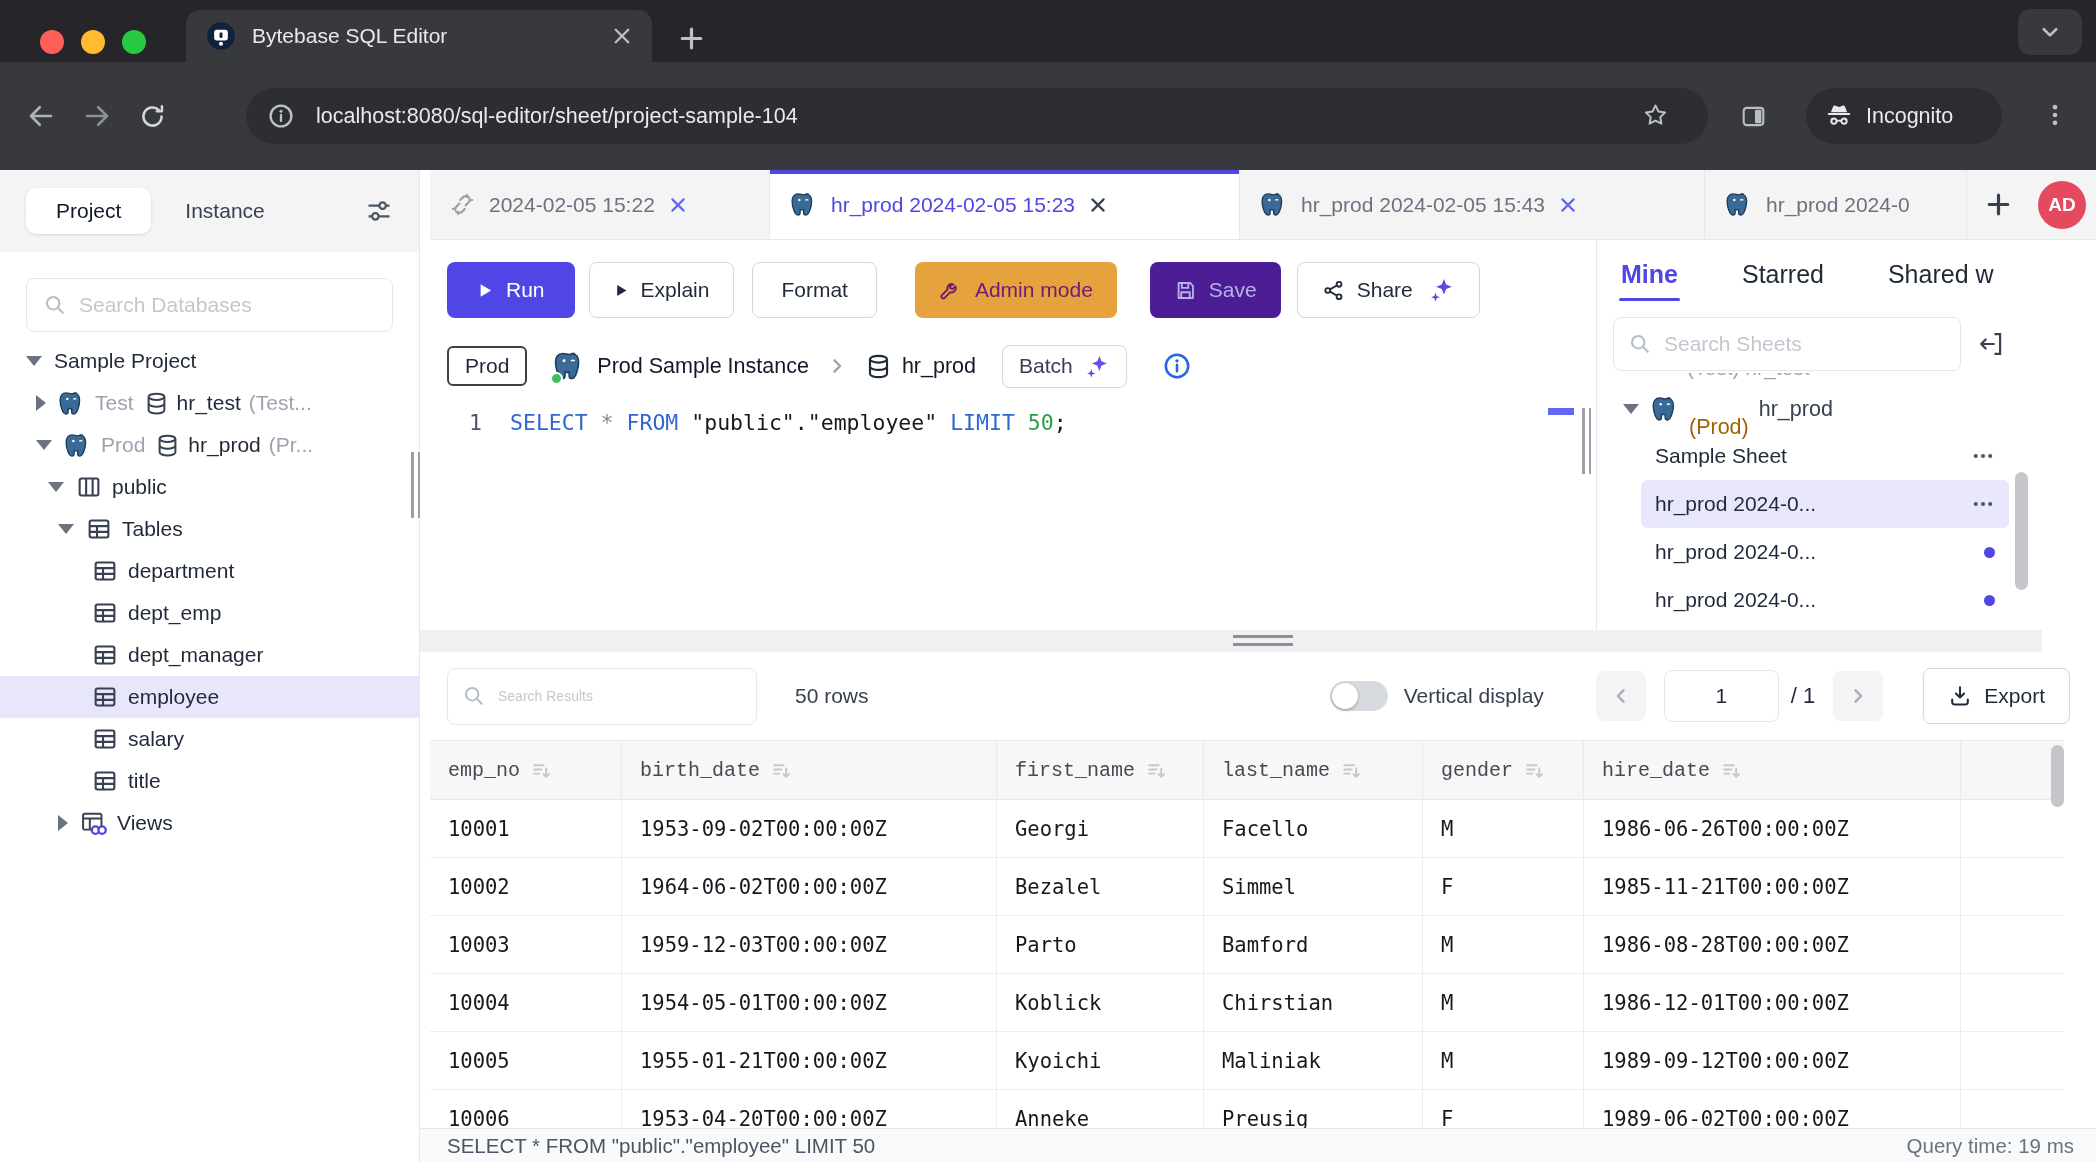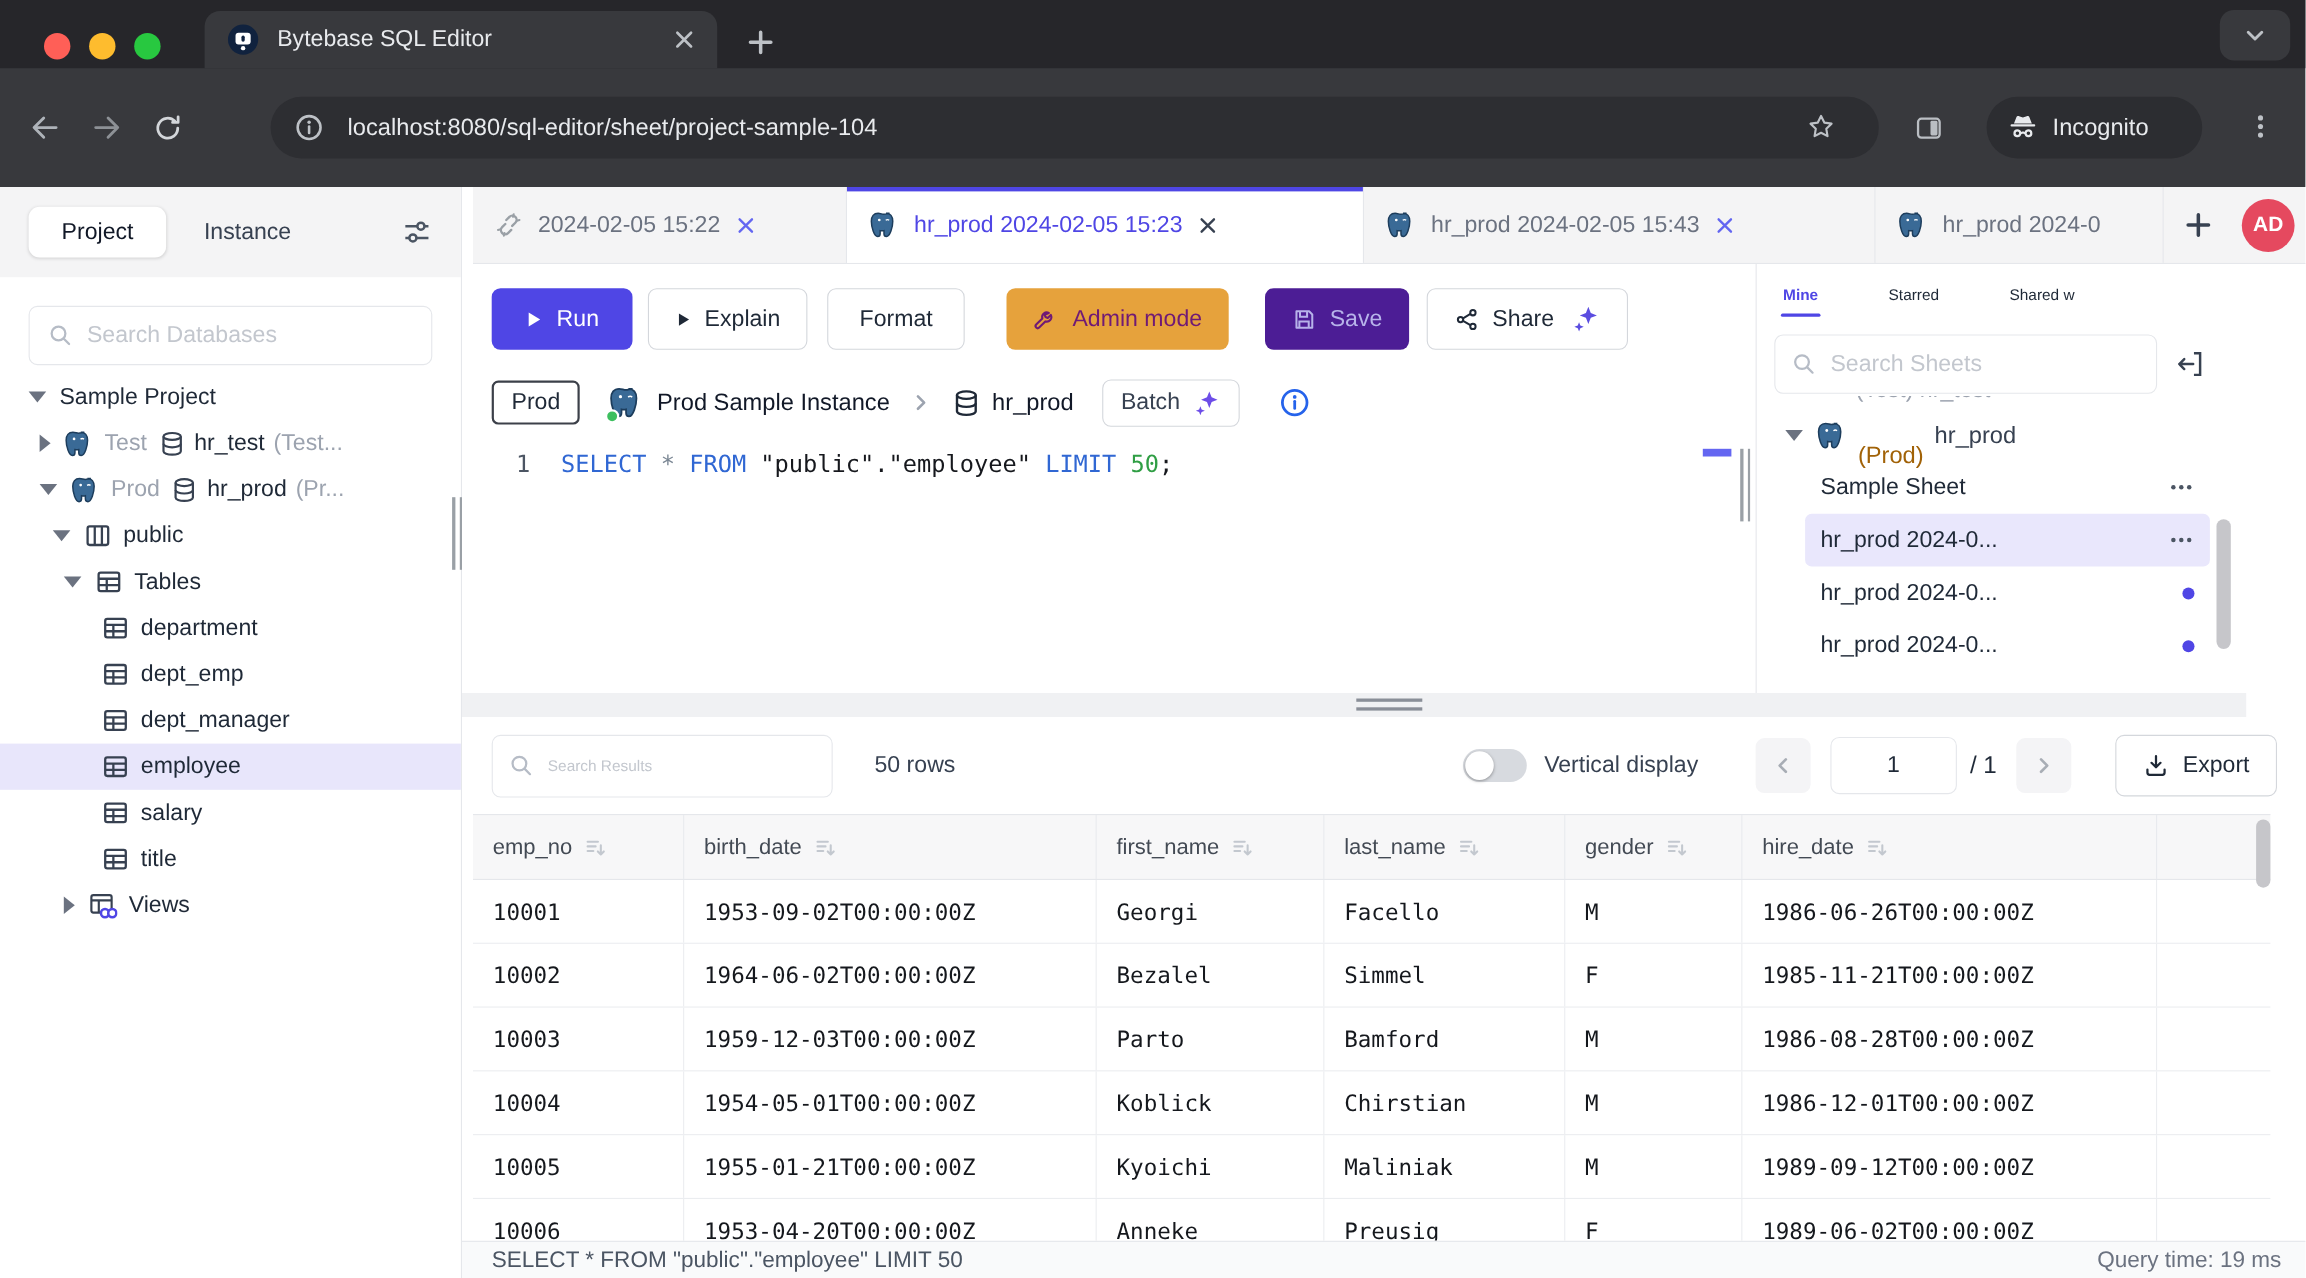--- a/index.html
+++ b/index.html
@@ -90,21 +90,21 @@
   .lineno { width:52px; text-align:right; margin-right:28px; font:21.5px "DejaVu Sans Mono", monospace; color:#4c5563; }
   .code { white-space:pre; font:21.5px "DejaVu Sans Mono", monospace; color:#16181d; }
   .tk-kw { color:#3067d3; } .tk-op { color:#7b8794; } .tk-id { color:#16181d; } .tk-num { color:#2f9e44; }
 
   .minimap { position:absolute; left:1118px; top:158px; width:30px; height:232px; background:#fff; }
   .minimap .mline { margin-top:10px; width:26px; height:7px; background:#6466f1; }
   .vgrip { position:absolute; left:1152px; top:168px; display:flex; gap:4px; }
 
   
   .sheets { position:absolute; left:1166px; top:0; width:446px; height:390px; border-left:1px solid #e5e7eb; overflow:hidden; }
-  .sh-tabs { display:flex; align-items:baseline; gap:64px; margin:20px 0 0 24px; font-size:14px; white-space:nowrap; }
+  .sh-tabs { display:flex; align-items:baseline; gap:64px; margin:20px 0 0 24px; font-size:25px; white-space:nowrap; }
   .sh-tab { color:#1f2937; }
   .sh-tab.active { color:#4f46e5; font-weight:600; position:relative; padding-bottom:12px; }
   .sh-tab.active::after { content:""; position:absolute; left:-2px; right:-2px; bottom:0; height:3.5px; background:#4f46e5; border-radius:2px; }
   .sh-searchrow { display:flex; align-items:center; margin:16px 0 0 16px; }
   .sh-search { width:348px; height:54px; border:1.5px solid #e5e7eb; border-radius:8px; display:flex; align-items:center; padding:0 14px; color:#b6bcc6; }
   .sh-search .ph { font-size:21px; color:#c3c7ce; margin-left:12px; }
   .sh-collapse { margin-left:16px; color:#374151; }
   .sheet-sliver { height:13px; overflow:hidden; padding-left:90px; color:#9ca3af; font-size:21px; margin-top:2px; }
   .sheet-sliver span { display:block; margin-top:-17px; }
   .sh-group { display:flex; align-items:center; height:46px; padding-left:26px; font-size:21.5px; }
@@ -133,21 +133,21 @@
   .knob { position:absolute; left:2px; top:2px; width:26px; height:26px; border-radius:50%; background:#fff; box-shadow:0 1px 3px rgba(0,0,0,.35); }
   .tg-label { font-size:21px; color:#374151; margin-left:16px; }
   .pager { display:flex; align-items:center; margin-left:52px; }
   .pg-btn { width:50px; height:50px; border-radius:8px; background:#f4f4f6; display:flex; align-items:center; justify-content:center; color:#a8adb5; }
   .pg-input { width:115px; height:52px; border:1.5px solid #e5e7eb; border-radius:8px; margin-left:18px; text-align:center; font-size:21px; color:#1f2937; font-family:"Liberation Sans",sans-serif; }
   .pg-total { font-size:22px; color:#1f2937; margin:0 18px 0 12px; }
   .btn-export { margin-left:40px; height:56px; padding:0 24px; }
 
   .rtable { margin-left:10px; width:1634px; }
   .rt-row { display:grid; grid-template-columns:192px 375px 207px 219px 161px 377px 1fr; }
-  .rt-head { background:#f7f7f8; border-top:1px solid #e5e7eb; border-bottom:1px solid #e5e7eb; height:60px; }
+  .rt-head { background:#f7f7f8; border-top:1px solid #e5e7eb; border-bottom:1px solid #e5e7eb; height:60px;font-family:Liberation Mono, monospace; }
   .rt-hc { display:flex; align-items:center; padding-left:18px; font-size:20px; font-weight:500; color:#434a54; border-right:1px solid #e8eaee; }
   .rt-hc .sort { margin-left:10px; color:#c3c8cf; }
   .rt-hc.filler, .rt-c.filler { border-right:none; }
   .rt-body .rt-row { height:58px; border-bottom:1px solid #ebedf0; }
   .rt-c { display:flex; align-items:center; padding-left:18px; font:20.5px "DejaVu Sans Mono", monospace; color:#15181d; border-right:1px solid #ebedf0; white-space:nowrap; overflow:hidden; }
   .res-scroll { position:absolute; right:32px; top:93px; width:13px; height:62px; border-radius:7px; background:#c6c6ca; }
 
   
   .statusbar { position:absolute; left:420px; top:1128px; width:1676px; height:34px; background:#f9fafb; border-top:1px solid #e5e7eb; display:flex; align-items:center; justify-content:space-between; padding:0 22px 0 27px; }
   .st-left { font-size:20.5px; color:#4b5563; }

